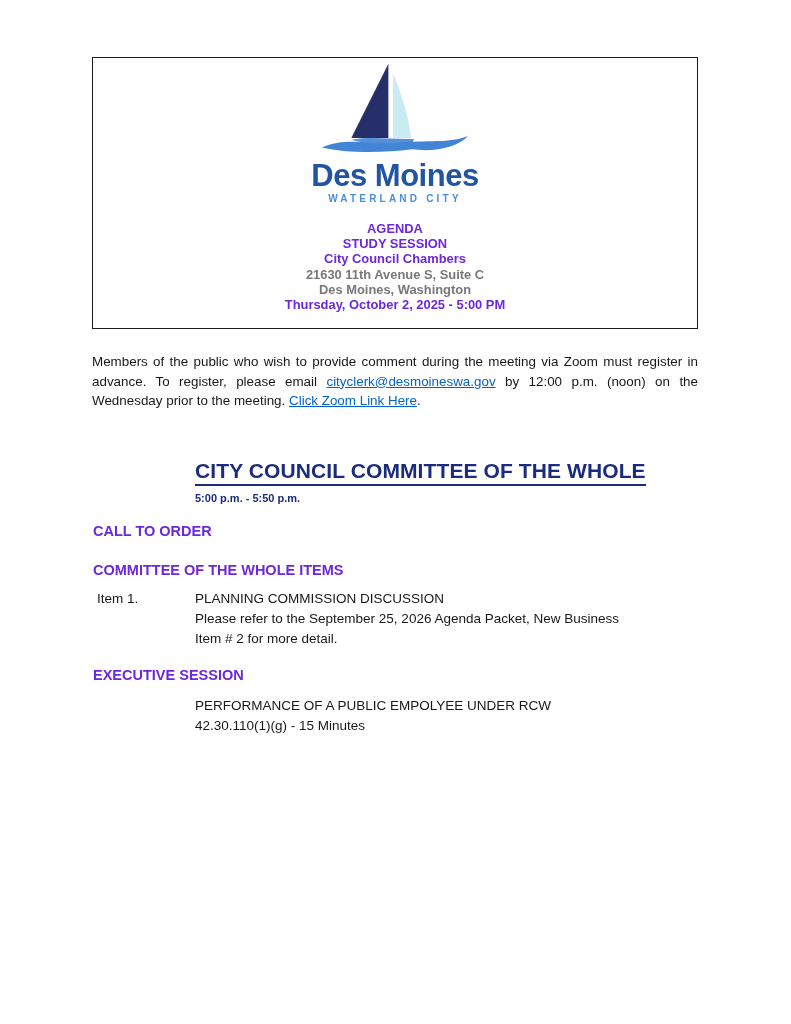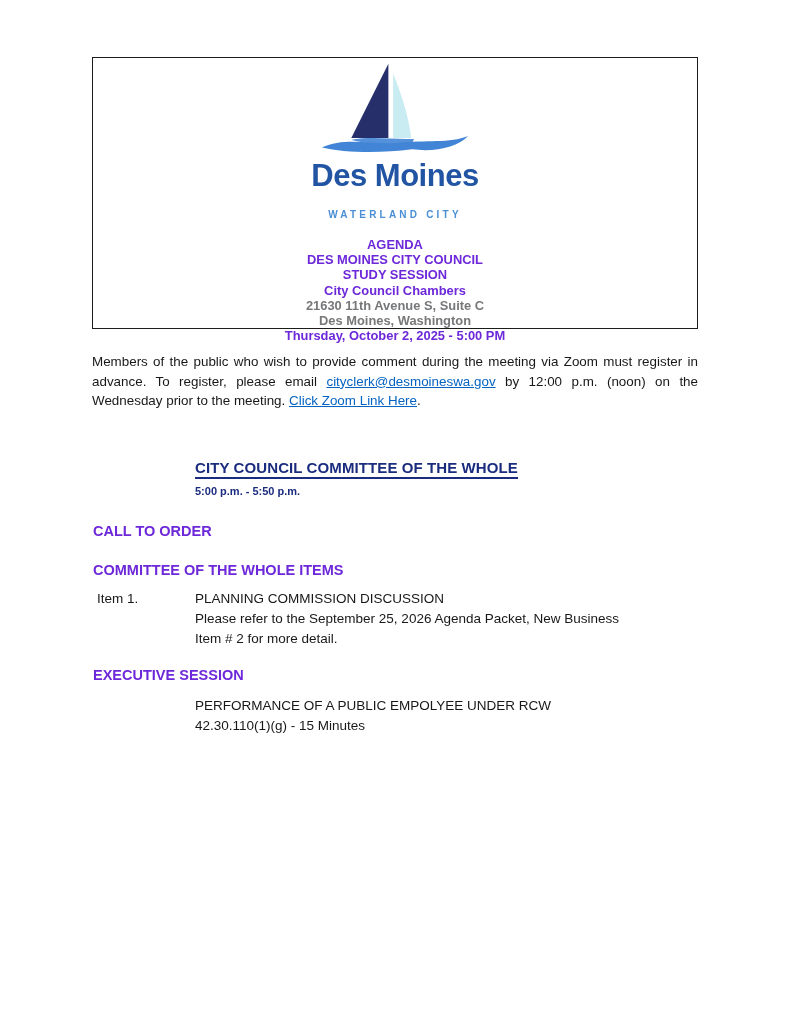--- a/index.html
+++ b/index.html
@@ -15,38 +15,38 @@
   .header-box{
     position:absolute;left:92px;top:57px;width:606px;height:272px;
     border:1.5px solid #1c1c1c;text-align:center;padding-top:2px;
   }
   .logo svg{display:block;margin:0 auto;}
   .logo-wordmark{
     margin-top:2px;font-size:31px;font-weight:700;letter-spacing:-0.5px;
     color:var(--logo-blue);line-height:33px;
   }
   .logo-tagline{
-    margin-top:17px;font-size:10px;font-weight:700;letter-spacing:3.2px;
+    margin-top:1px;font-size:10px;font-weight:700;letter-spacing:3.2px;
     color:var(--tagline-blue);line-height:12px;
   }
   .hdr-lines{margin-top:16px;}
   .hdr-line{font-size:12.9px;font-weight:700;line-height:15.2px;color:#6d28d9;}
   .hdr-line.gray{color:var(--gray-text);}
 
   .intro{
     position:absolute;left:92px;width:606px;
     font-size:13.4px;line-height:19.6px;color:var(--ink);margin-top:21px;
   }
   .intro.p1{top:331px;text-align:justify;}
   .intro.p2{top:400px;text-align:center;}
   a.link{color:var(--link-blue);text-decoration:underline;cursor:pointer;}
 
   .session{position:absolute;left:195px;top:459px;}
   .session-title{
-    display:inline-block;font-size:15px;font-weight:700;color:var(--navy);
+    display:inline-block;font-size:21px;font-weight:700;color:var(--navy);
     border-bottom:2.5px solid var(--navy);padding-bottom:1px;letter-spacing:0.1px;
   }
   .session-time{margin-top:6px;font-size:11px;font-weight:700;color:var(--navy);}
 
   .sec-head{position:absolute;left:93px;font-size:14.5px;font-weight:700;color:#6d28d9;}
   .sec-call{top:523px;}
   .sec-committee{top:562px;}
   .sec-exec{top:667px;}
 
   .item-row{position:absolute;left:97px;top:589px;display:flex;font-size:13.5px;line-height:20px;}
@@ -67,21 +67,20 @@
         <polygon points="34,82 73,4 73,82" fill="var(--sail-dark,#262f6a)"></polygon>
         <path d="M78,14 C85,32 94,56 97,82 L78,82 Z" fill="var(--sail-light,#c9ebf2)"></path>
         <path d="M3,92 C28,80 60,90 84,87 C112,84 138,88 157,80 C146,92 122,97 98,94 C66,98 28,98 3,92 Z" fill="var(--wave-blue,#4285d6)"></path>
         <path d="M34,84 C55,80 80,84 100,83 L98,88 C75,90 50,89 34,84 Z" fill="var(--wave-blue,#4285d6)" opacity="0.9"></path>
       </svg>
       <div class="logo-wordmark">Des Moines</div>
       <div class="logo-tagline">WATERLAND CITY</div>
     </div>
     <div class="hdr-lines">
       <div class="hdr-line">AGENDA</div>
-      <div class="hdr-line">DES MOINES CITY COUNCIL</div>
       <div class="hdr-line">STUDY SESSION</div>
       <div class="hdr-line">City Council Chambers</div>
       <div class="hdr-line gray">21630 11th Avenue S, Suite C</div>
       <div class="hdr-line gray">Des Moines, Washington</div>
       <div class="hdr-line">Thursday, October 2, 2025 - 5:00 PM</div>
     </div>
   </div>
 
   <p class="intro p1"><span>Members of the public who wish to provide comment during the meeting via Zoom must register in advance. To register, please email </span><a class="link">cityclerk@desmoineswa.gov</a><span> by 12:00 p.m. (noon) on the Wednesday prior to the meeting. </span><a class="link">Click Zoom Link Here</a><span>.</span></p>
 

